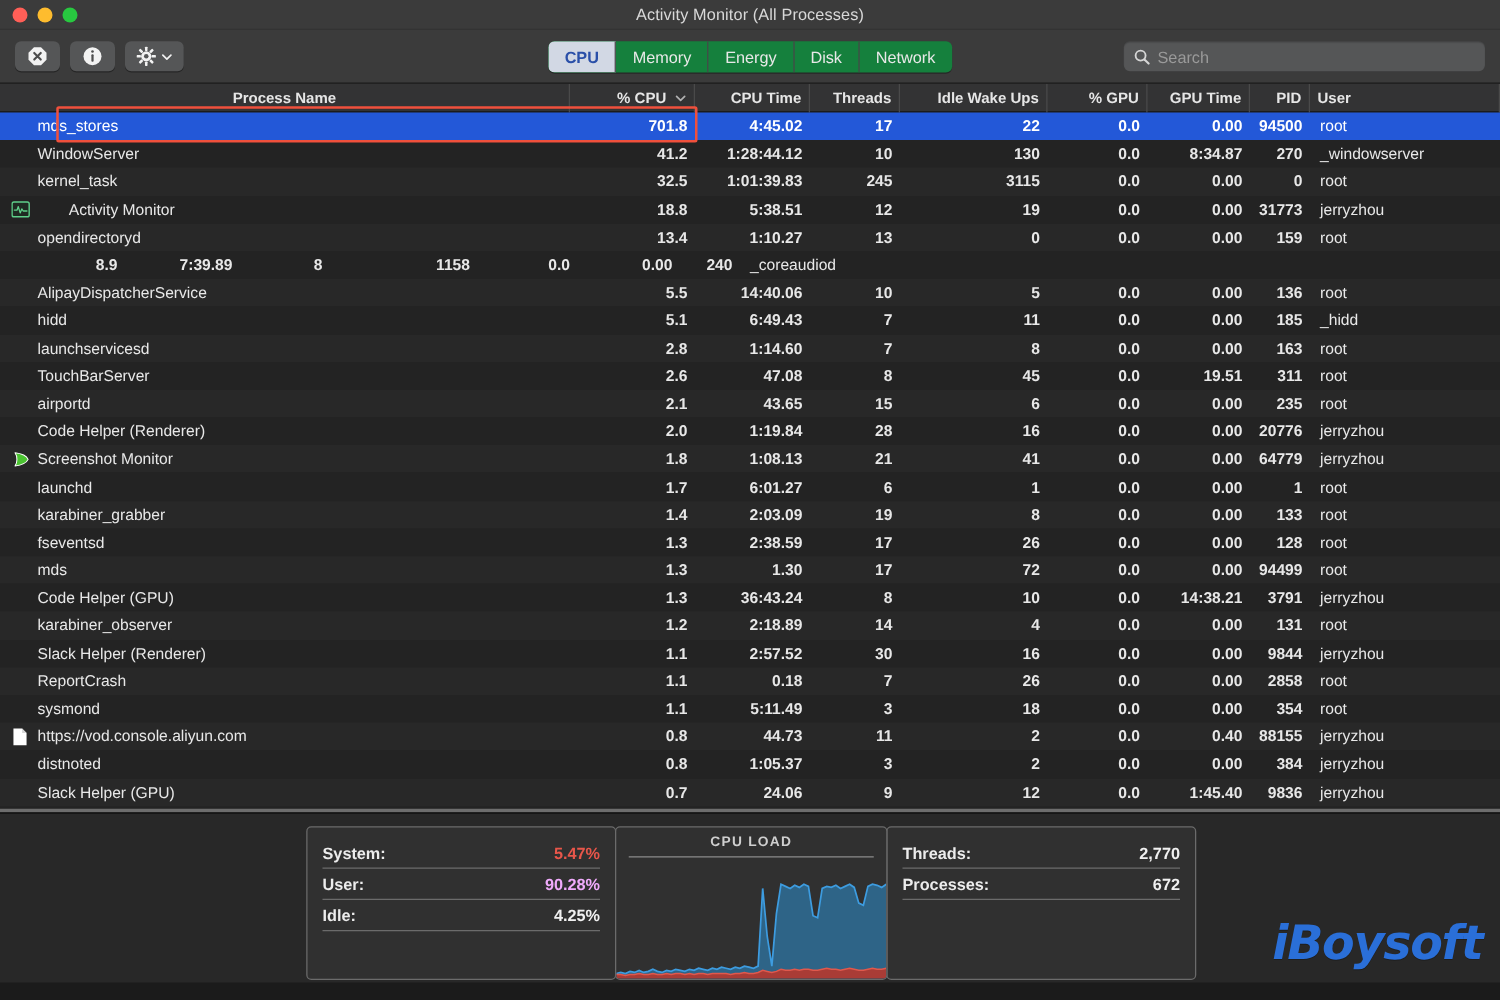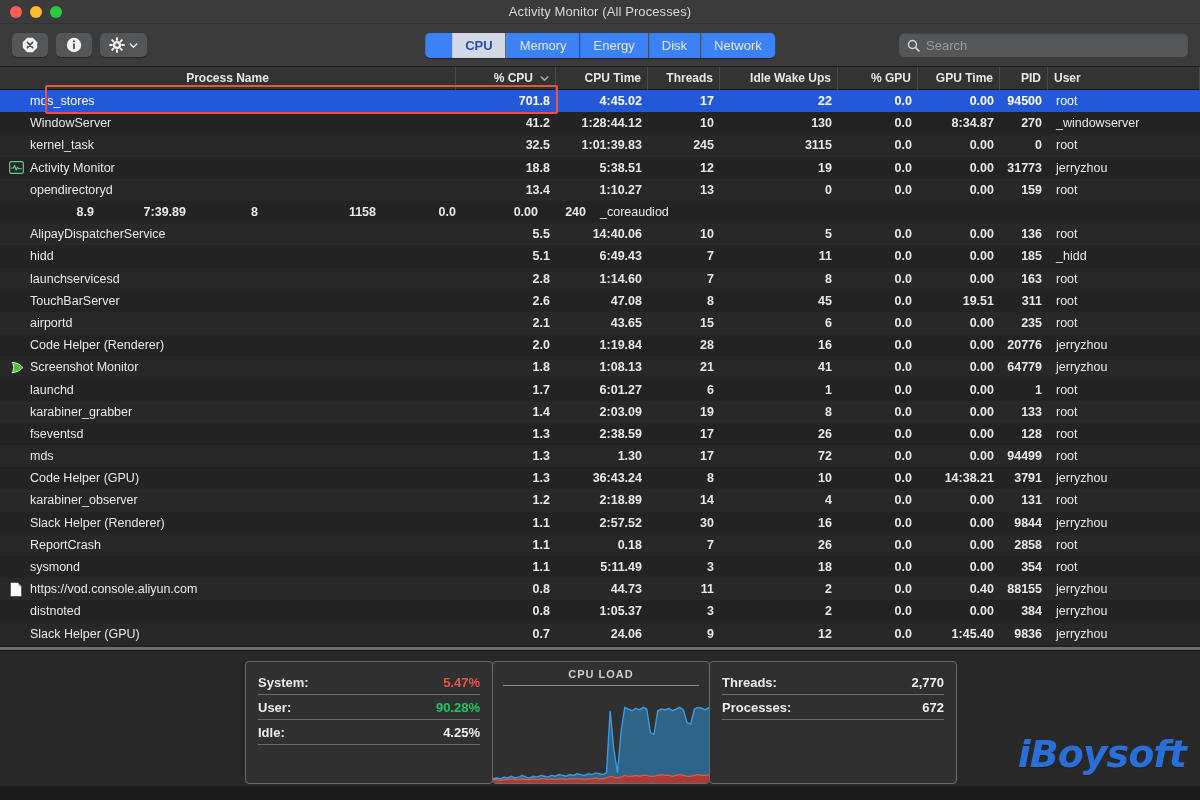--- a/index.html
+++ b/index.html
@@ -59,25 +59,24 @@
     margin-right: 8px;
     box-shadow: 0 1px 0 rgba(0,0,0,.35);
   }
   .tb-btn.gear { min-width: 47px; gap: 4px; }
   .tb-icon { display: block; }
 
   .segmented {
     position: absolute; left: 50%; transform: translateX(-50%);
     display: flex; align-items: stretch;
     height: 25px;
-    background: #3b82f6;
+    background: #15803d;
     border-radius: 5px;
     overflow: hidden;
     box-shadow: 0 1px 0 rgba(0,0,0,.35);
-    padding-left: 27px;
   }
   .seg {
     padding: 0 13px;
     display: flex; align-items: center; justify-content: center;
     color: #e8e8e8; font-size: 13px; font-weight: 500;
     border-right: 1px solid #464748;
     white-space: nowrap;
   }
   .seg:last-child { border-right: none; }
   .seg.active {
@@ -198,21 +197,21 @@
 
   .stat-row {
     display: flex; justify-content: space-between; align-items: center;
     height: 25px;
     font-size: 13px; font-weight: 600;
     border-bottom: 1px solid #6b6b6b;
     color: #ececec;
   }
   .stat-row:last-child { border-bottom: 1px solid #6b6b6b; }
   .stat-val.sys  { color: #e8564a; }
-  .stat-val.user { color: #22c55e; }
+  .stat-val.user { color: #f0abfc; }
   .stat-val.idle { color: #f0f0f0; }
   .stat-val.plain{ color: #f0f0f0; }
 
   .graph-title {
     text-align: center;
     color: #cfcfcf;
     font-size: 11px; font-weight: 700;
     letter-spacing: 1px;
     padding-top: 6px;
   }
@@ -376,21 +375,21 @@
           <div class="cell right" style="width: 100px; flex: 0 0 100px; font-weight: 600;">32.5</div>
           <div class="cell right" style="width: 92px; flex: 0 0 92px; font-weight: 600;">1:01:39.83</div>
           <div class="cell right" style="width: 72px; flex: 0 0 72px; font-weight: 600;">245</div>
           <div class="cell right" style="width: 118px; flex: 0 0 118px; font-weight: 600;">3115</div>
           <div class="cell right" style="width: 80px; flex: 0 0 80px; font-weight: 600;">0.0</div>
           <div class="cell right" style="width: 82px; flex: 0 0 82px; font-weight: 600;">0.00</div>
           <div class="cell right" style="width: 48px; flex: 0 0 48px; font-weight: 600;">0</div>
           <div class="cell left" style="width: 152px; flex: 0 0 152px; padding-left: 8px;">root</div>
         </div>
         <div class="row even">
-          <div class="cell left pname" style="width: 456px; flex: 0 0 456px;">
+          <div class="cell left pname" style="width: 456px; flex: 0 0 456px; gap: 25px;">
             <span class="picon">
               <svg width="15" height="15" viewBox="0 0 16 16">
                 <rect x="0.7" y="1.7" width="14.6" height="12.6" rx="1.6" fill="#1f2a22" stroke="#5fd08a" stroke-width="1.2"></rect>
                 <path d="M2.6 8.6 H5 L6 5.6 L7.6 11 L9 7.6 L10.2 9.4 H13.4" stroke="#5fd08a" stroke-width="1.1" fill="none" stroke-linejoin="round" stroke-linecap="round"></path>
               </svg>
             </span>
             <span class="pname-text">Activity Monitor</span>
           </div>
           <div class="cell right" style="width: 100px; flex: 0 0 100px; font-weight: 600;">18.8</div>
           <div class="cell right" style="width: 92px; flex: 0 0 92px; font-weight: 600;">5:38.51</div>

